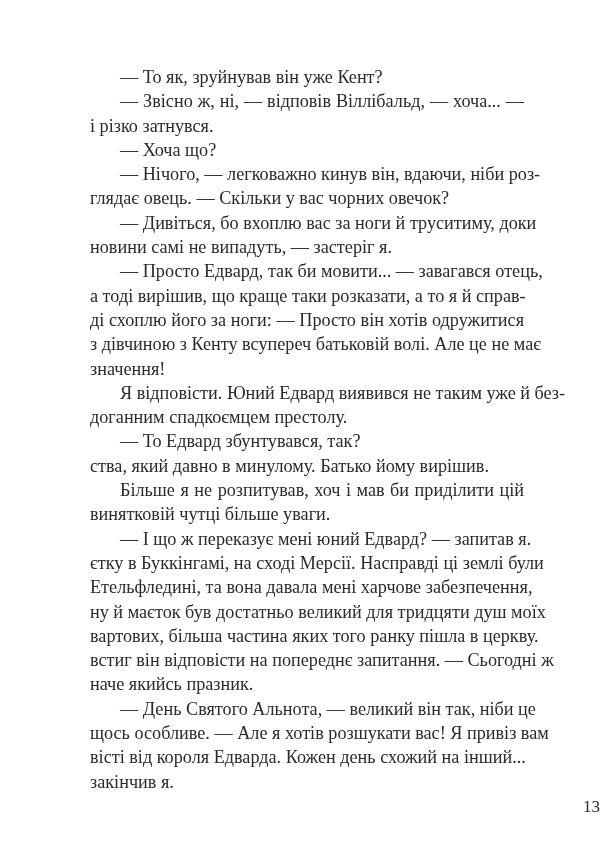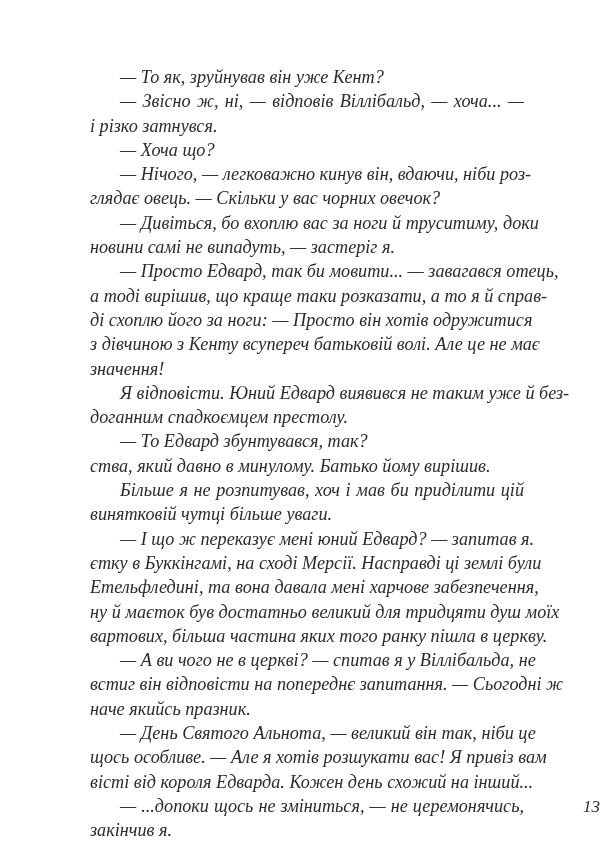--- a/index.html
+++ b/index.html
@@ -12,21 +12,20 @@
       height: 868px;
       position: relative;
       overflow: hidden;
     }
     .page {
       position: absolute;
       left: 0; top: 0;
       width: 500px;
       height: 868px;
       background: #ffffff;
-      font-style: italic;
     }
     .text-block {
       position: absolute;
       left: 90px;
       top: 65px;
       width: 434px;
       font-family: "Liberation Serif", "DejaVu Serif", serif;
       font-size: 18.2px;
       line-height: 24.3px;
       color: #2b2b2b;
@@ -78,23 +77,21 @@
     <span class="line last">доганним спадкоємцем престолу.</span>
     <span class="line indent last">— То Едвард збунтувався, так?</span>
     <span class="line last">ства, який давно в минулому. Батько йому вирішив.</span>
     <span class="line indent">Більше я не розпитував, хоч і мав би приділити цій</span>
     <span class="line last">винятковій чутці більше уваги.</span>
     <span class="line indent">— І що ж переказує мені юний Едвард? — запитав я.</span>
     <span class="line">єтку в Буккінгамі, на сході Мерсії. Насправді ці землі були</span>
     <span class="line">Етельфледині, та вона давала мені харчове забезпечення,</span>
     <span class="line">ну й маєток був достатньо великий для тридцяти душ моїх</span>
     <span class="line">вартових, більша частина яких того ранку пішла в церкву.</span>
-    <span class="line indent">— А ви чого не в церкві? — спитав я у Віллібальда, не</span>
     <span class="line">встиг він відповісти на попереднє запитання. — Сьогодні ж</span>
     <span class="line last">наче якийсь празник.</span>
     <span class="line indent">— День Святого Альнота, — великий він так, ніби це</span>
     <span class="line">щось особливе. — Але я хотів розшукати вас! Я привіз вам</span>
     <span class="line">вісті від короля Едварда. Кожен день схожий на інший...</span>
-    <span class="line indent">— ...допоки щось не зміниться, — не церемонячись,</span>
     <span class="line last">закінчив я.</span>
   </div>
   <div class="page-number">13</div>
 </div>
 
 </body></html>

